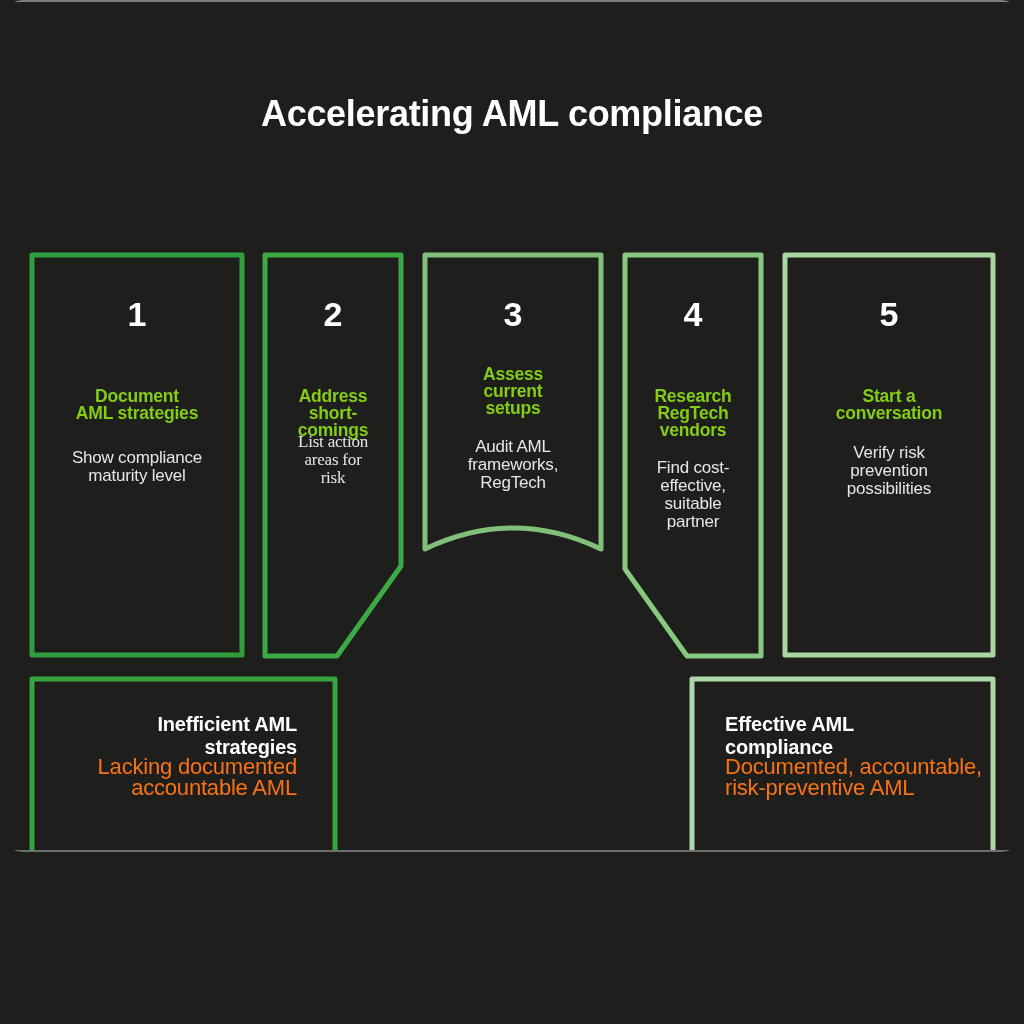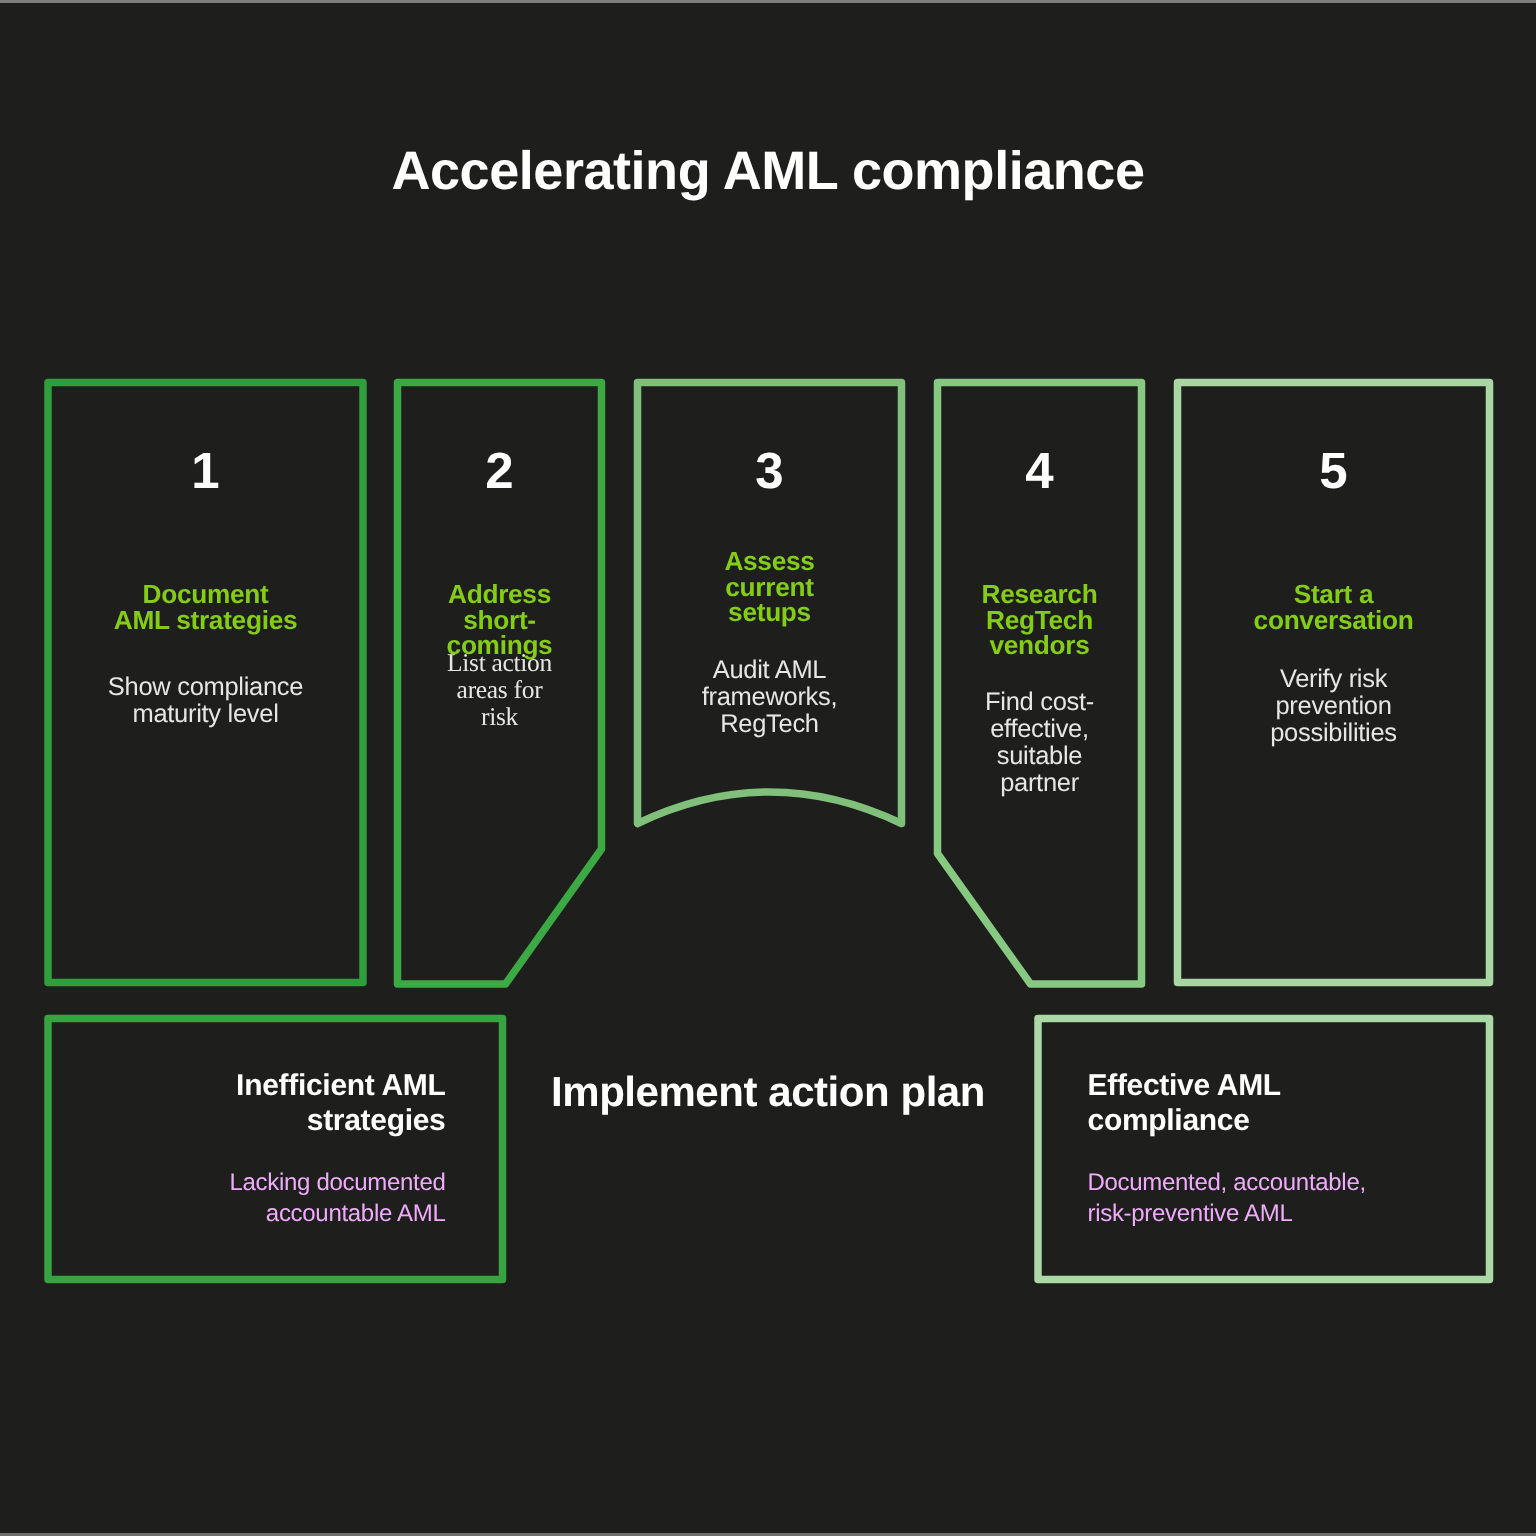--- a/index.html
+++ b/index.html
@@ -1,18 +1,18 @@
 <!DOCTYPE html>
 <html><head>
 <meta charset="utf-8">
 <style>
   html,body{margin:0;padding:0;background:#1E1F1D;}
   .canvas{
-    position:relative;width:1024px;height:1024px;overflow:hidden;
-    background:#1E1F1D;font-family:"Liberation Sans",sans-serif;
+    position:relative;width:1024px;height:852px;overflow:hidden;
+    background:#1E1F1D;font-family:"Liberation Sans",sans-serif;border-radius:23px;
   }
   .edge{position:absolute;left:0;width:100%;height:2px;}
   .edge.top{top:0;background:#7E7E7E;}
   .edge.bottom{bottom:0;background:#6F6F6F;}
   .page-title{
     position:absolute;top:70px;left:0;width:100%;text-align:center;
     font-size:36px;line-height:40px;font-weight:700;color:#FFFFFF;letter-spacing:-0.3px;
   }
   svg.shapes{position:absolute;left:0;top:0;}
   svg.shapes path{fill:none;stroke-width:5;stroke-linejoin:round;stroke-linecap:round;}
@@ -20,21 +20,21 @@
   .step .num{position:absolute;left:0;width:100%;top:296px;font-size:34px;line-height:36px;font-weight:700;color:#FFFFFF;}
   .step .stitle{position:absolute;left:0;width:100%;top:388px;font-size:17.5px;line-height:17px;font-weight:700;color:#84cc16;white-space:pre-line;letter-spacing:-0.2px;}
   .step .sdesc{position:absolute;left:0;width:100%;font-size:17px;line-height:18px;color:#E6E6E4;white-space:pre-line;letter-spacing:-0.2px;}
   .s1{left:30px;width:214px;} .s1 .sdesc{top:449px;}
   .s2{left:263px;width:140px;} .s2 .sdesc{top:433px;font-family:Liberation Serif, serif;}
   .s3{left:423px;width:180px;} .s3 .stitle{top:366px;} .s3 .sdesc{top:438px;}
   .s4{left:623px;width:140px;} .s4 .sdesc{top:459px;}
   .s5{left:783px;width:212px;} .s5 .sdesc{top:444px;}
   .outcome{position:absolute;top:0;height:100%;}
   .outcome .otitle{position:absolute;left:0;width:100%;top:713px;font-size:20px;line-height:23px;font-weight:700;color:#FFFFFF;white-space:pre-line;letter-spacing:-0.2px;}
-  .outcome .odesc{position:absolute;left:0;width:100%;top:778px;font-size:16px;line-height:21px;color:#f0abfc;white-space:pre-line;letter-spacing:-0.2px;}
+  .outcome .odesc{position:absolute;left:0;width:100%;top:756px;font-size:22px;line-height:21px;color:#f97316;white-space:pre-line;letter-spacing:-0.2px;}
   .before{left:50px;width:247px;text-align:right;}
   .after{left:725px;width:260px;text-align:left;}
   .action-label{
     position:absolute;left:0;width:100%;top:712px;text-align:center;
     font-size:28px;line-height:32px;font-weight:700;color:#FFFFFF;letter-spacing:-0.3px;
   }
 </style>
 </head>
 <body>
 
@@ -102,21 +102,20 @@
 possibilities</div>
   </div>
 
   <div class="outcome before">
     <div class="otitle">Inefficient AML
 strategies</div>
     <div class="odesc">Lacking documented
 accountable AML</div>
   </div>
 
-  <div class="action-label">Implement action plan</div>
 
   <div class="outcome after">
     <div class="otitle">Effective AML
 compliance</div>
     <div class="odesc">Documented, accountable,
 risk-preventive AML</div>
   </div>
 
   <div class="edge bottom"></div>
 

